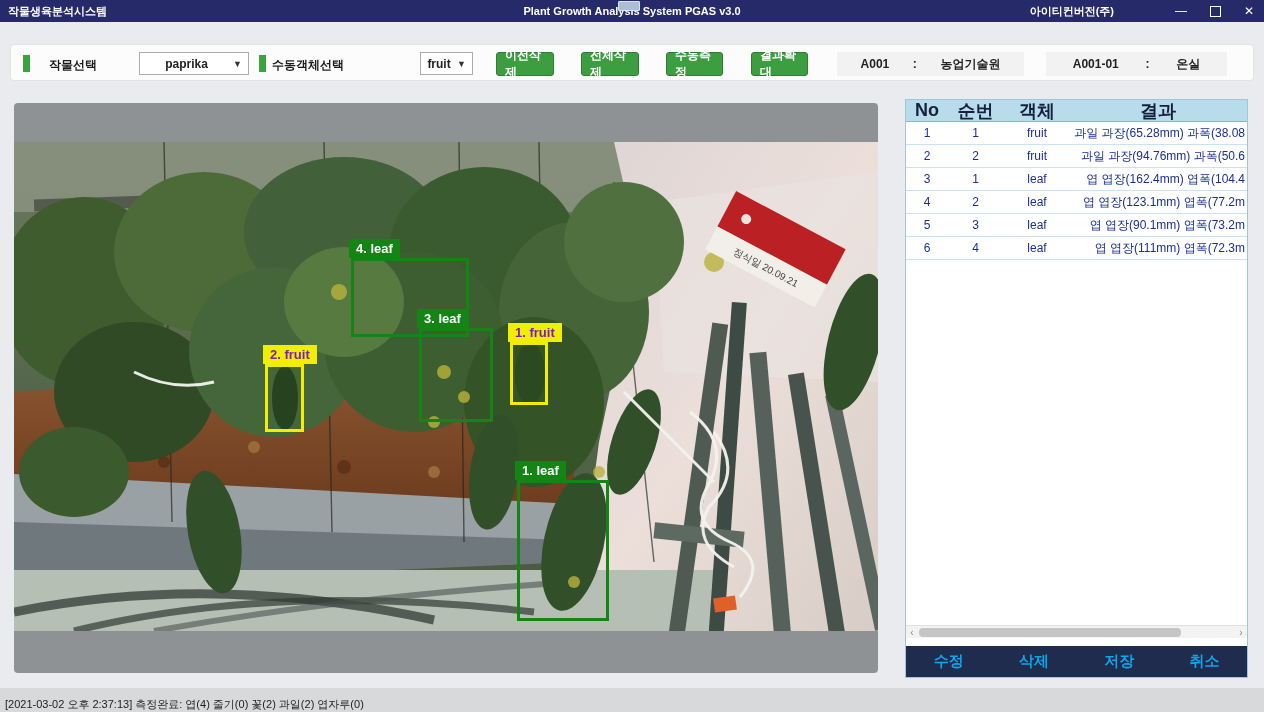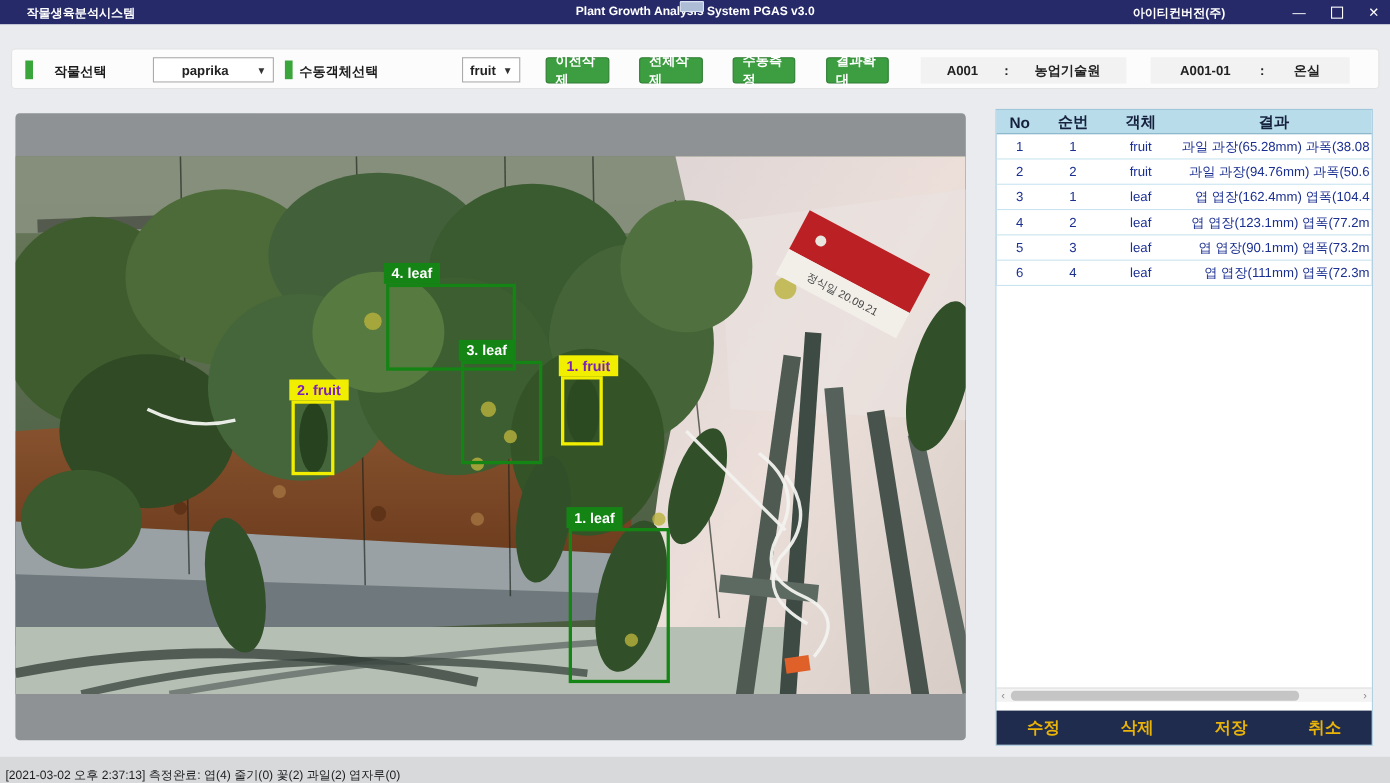--- a/index.html
+++ b/index.html
@@ -4,21 +4,21 @@
 <style>
   * { margin:0; padding:0; box-sizing:border-box; }
   html,body { width:1264px; height:712px; }
   body {
     font-family:"Liberation Sans","DejaVu Sans",sans-serif;
     background:#e9ebee; position:relative; overflow:hidden;
   }
   
   .titlebar { position:absolute; left:0; top:0; width:1264px; height:22px;
     background:var(--navy); display:flex; align-items:center; color:#fff; }
-  .titlebar .t-left  { position:absolute; left:24px;  font-size:11px; font-weight:bold; }
+  .titlebar .t-left  { position:absolute; left:8px;  font-size:11px; font-weight:bold; }
   .titlebar .t-center{ position:absolute; left:0; right:0; text-align:center; font-size:11px; font-weight:bold; }
   .titlebar .t-right { position:absolute; right:150px; font-size:11px; font-weight:bold; }
   .win-artifact { position:absolute; left:618px; top:1px; width:22px; height:10px;
     background:#aebdd6; border:1px solid #d9e2f2; border-radius:1px; }
   .win-btns { position:absolute; right:6px; top:0; height:22px; display:flex; align-items:center; gap:16px; }
   .win-btn { width:18px; height:18px; display:flex; align-items:center; justify-content:center;
     color:#fff; font-size:12px; cursor:pointer; }
   .maxi-box { width:11px; height:11px; border:1.5px solid #fff; }
   
   .toolbar { position:absolute; left:10px; top:44px; width:1244px; height:37px;
@@ -44,35 +44,35 @@
   .anno.leaf  .bx { border-color:var(--leaf); }
   .anno.fruit .bx { border-color:var(--fruit); }
   .anno .lb { position:absolute; bottom:100%; left:-2px; height:19px; line-height:19px;
     padding:0 7px; font-size:13px; font-weight:bold; white-space:nowrap; }
   .anno.leaf  .lb { background:var(--leaf); color:#fff; }
   .anno.fruit .lb { background:var(--fruit); color:var(--fruittxt); }
   
   .table-panel { position:absolute; left:905px; top:99px; width:343px; height:579px;
     background:#fff; border:1px solid #9fc6da; display:flex; flex-direction:column; }
   .thead { display:flex; height:22px; background:#b9dcea; border-bottom:1px solid #8ab4c9;
-    font-size:14px; font-weight:bold; color:#14203c; align-items:center; }
+    font-size:18px; font-weight:bold; color:#14203c; align-items:center; }
   .trow { display:flex; height:23px; align-items:center; border-bottom:1px solid #c9e4f0;
     font-size:12px; color:#1b2f91; }
   .c-no  { width:42px; text-align:center; }
   .c-seq { width:55px; text-align:center; }
   .c-obj { width:68px; text-align:center; }
   .c-res { flex:1; text-align:right; white-space:nowrap; overflow:hidden; padding-right:2px; }
   .tfill { flex:1; background:#fff; }
   .hscroll { height:13px; background:#f3f3f3; border-top:1px solid #e0e0e0; display:flex; align-items:center; position:relative; }
   .hs-arrow { width:12px; text-align:center; font-size:10px; color:#8a8a8a; line-height:13px; cursor:pointer; }
   .hs-thumb { position:absolute; left:13px; top:2px; height:9px; width:262px; background:#c5c5c5; border-radius:4px; cursor:pointer; }
   .hs-right { position:absolute; right:0; }
   .gap { height:8px; background:#fff; }
   .action-bar { height:31px; background:#1f2c4d; display:flex; }
-  .action-btn { flex:1; display:flex; align-items:center; justify-content:center; color:#eab308;
+  .action-btn { flex:1; display:flex; align-items:center; justify-content:center; color:#0ea5e9;
     font-size:15px; font-weight:bold; cursor:pointer; }
   
   .statusbar { position:absolute; left:0; top:688px; width:1264px; height:24px; background:#d7d9db;
     display:flex; align-items:flex-end; padding-left:5px; font-size:11px; color:#1d1d1d; }
 </style>
 </head>
 <body style="--navy: #262a69; --accent: #3aa53a; --leaf: #148414; --fruit: #f2ee00; --fruittxt: #7a1fbd;">
 
 <div class="titlebar">
   <span class="t-left">작물생육분석시스템</span>

